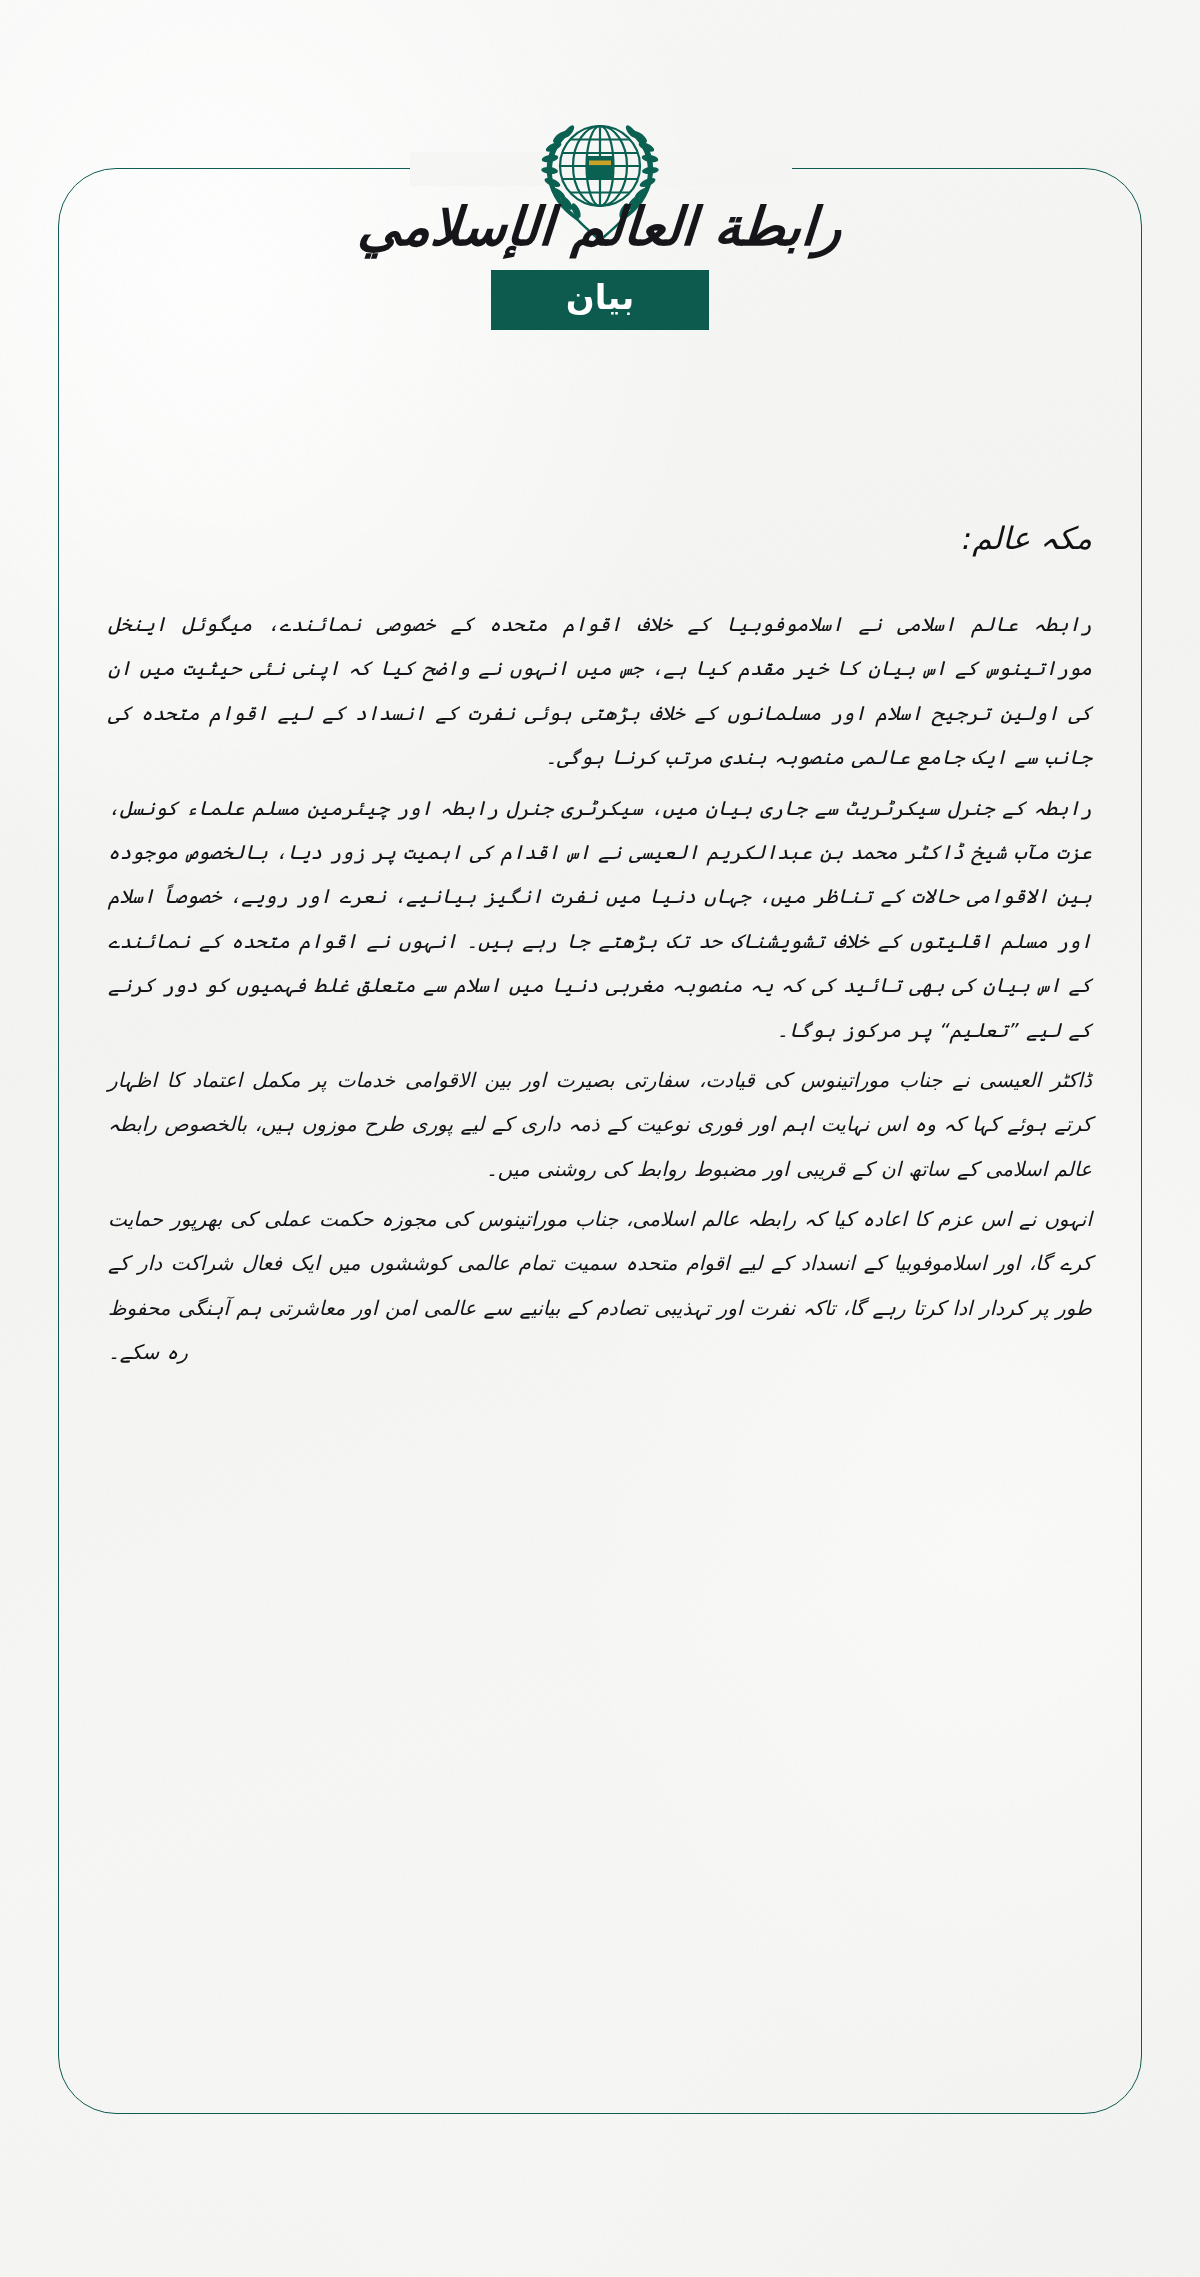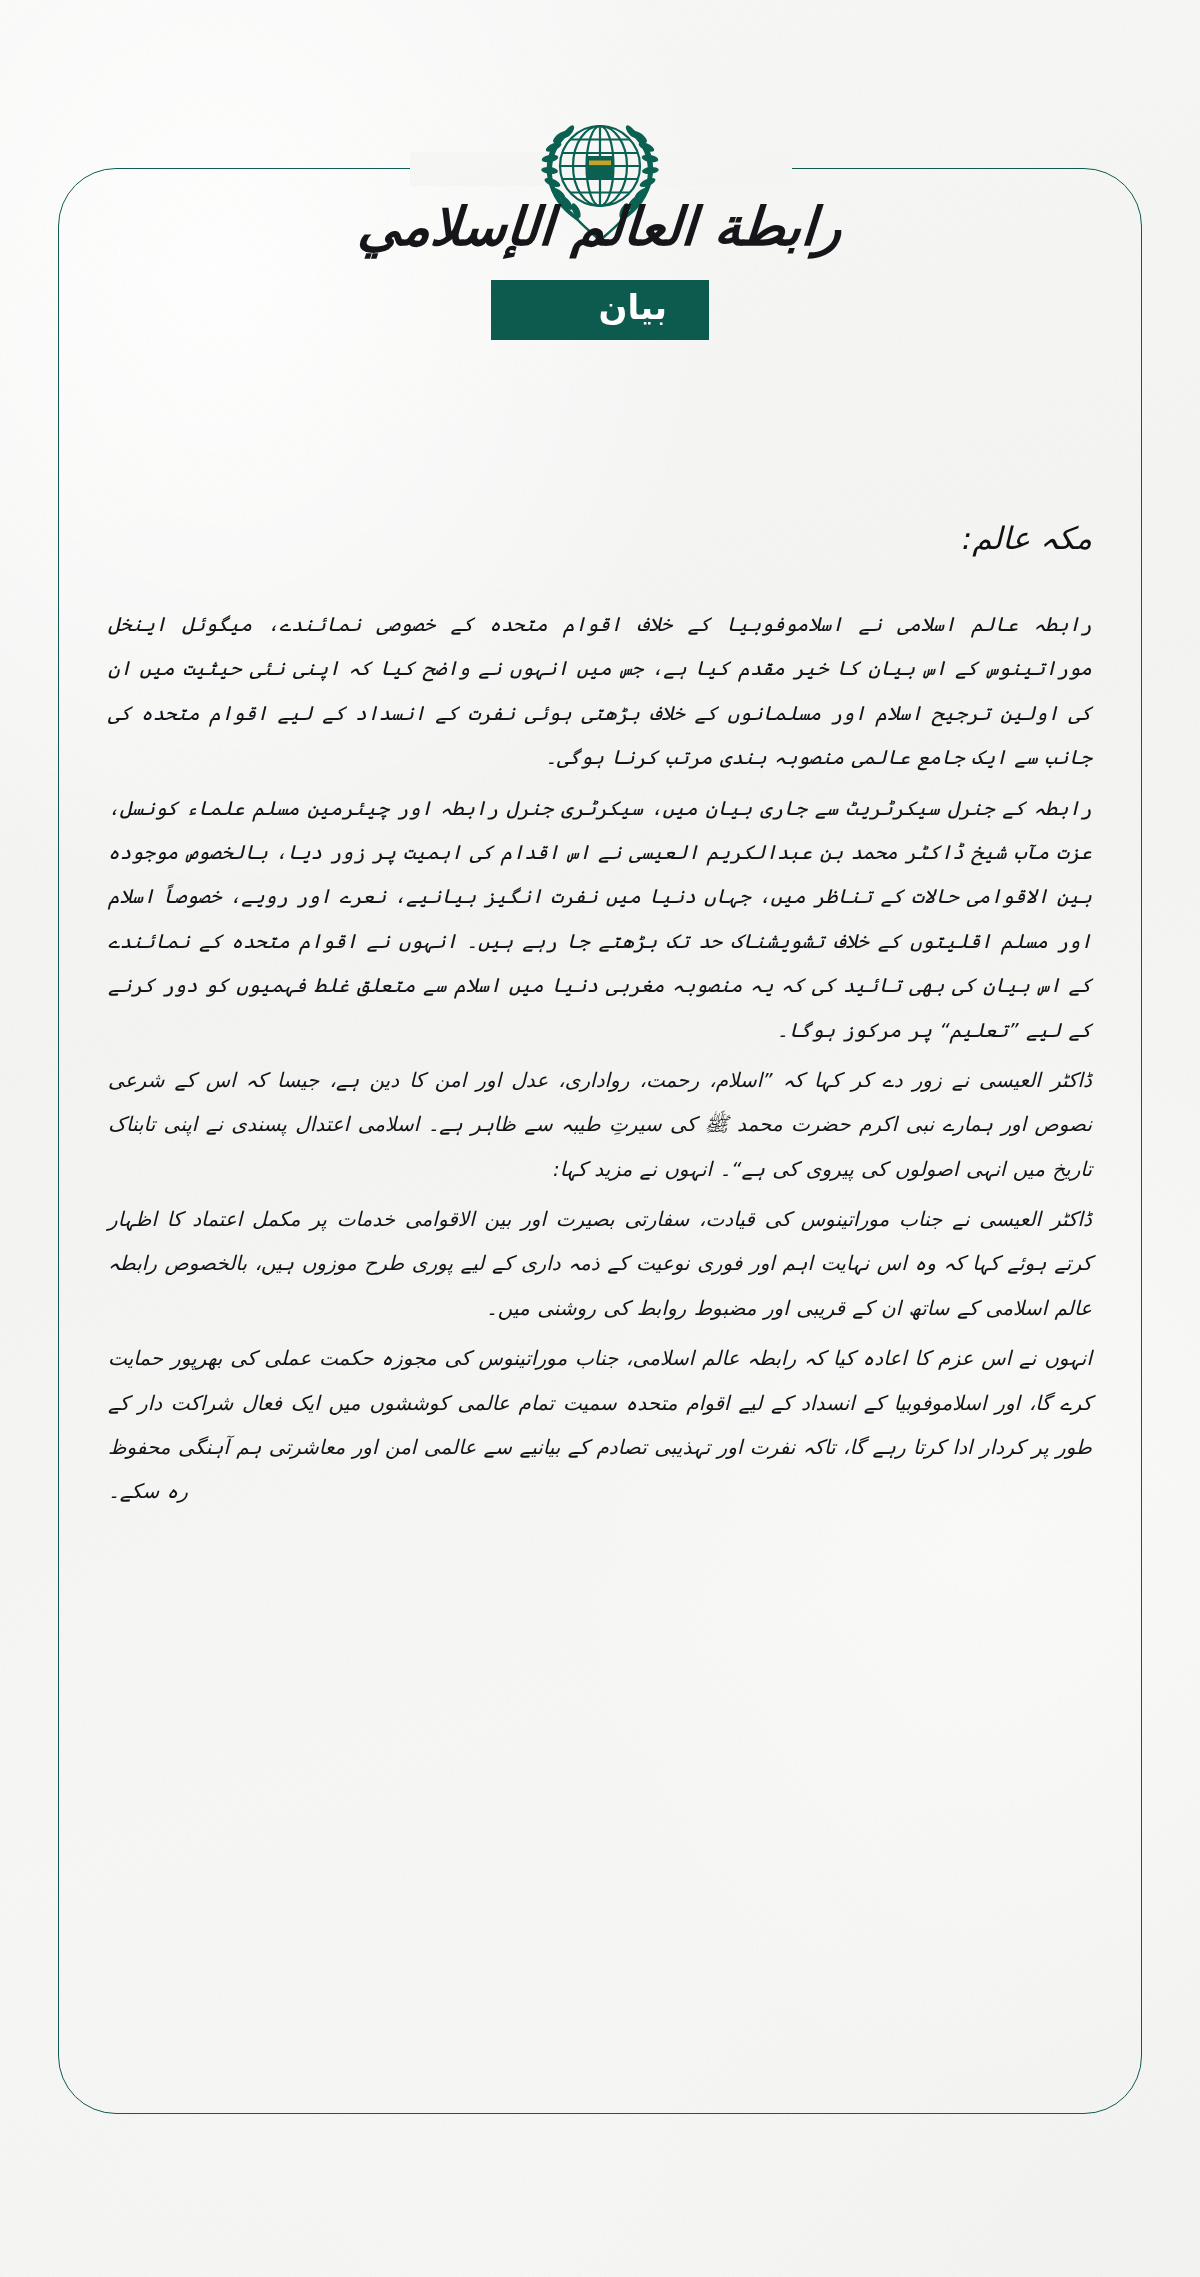--- a/index.html
+++ b/index.html
@@ -93,26 +93,26 @@
     font-size: 23px;
     color: #1b1b1f;
     letter-spacing: 5px;
     word-spacing: 10px;
   }
 
   
   #badge {
     position: absolute;
     left: 50%;
-    top: 280px;
+    top: 270px;
     transform: translateX(-50%);
     min-width: 218px;
     padding: 9px 42px 14px;
     background: #0d5b4f;
-    text-align: right;
+    text-align: center;
     box-sizing: border-box;
   }
   #badge .label {
     font-family: "DejaVu Sans", "Liberation Sans", sans-serif;
     font-size: 34px;
     font-weight: 700;
     color: #ffffff;
     line-height: 1.1;
   }
 
@@ -226,18 +226,17 @@
 
   <div id="badge">
     <div class="label">بیان</div>
   </div>
 
   <div id="body-area">
     <div class="dateline">مکہ عالم:</div>
 
     <p class="para">رابطہ عالم اسلامی نے اسلاموفوبیا کے خلاف اقوام متحدہ کے خصوصی نمائندے، میگوئل اینخل موراتینوس کے اس بیان کا خیر مقدم کیا ہے، جس میں انہوں نے واضح کیا کہ اپنی نئی حیثیت میں ان کی اولین ترجیح اسلام اور مسلمانوں کے خلاف بڑھتی ہوئی نفرت کے انسداد کے لیے اقوام متحدہ کی جانب سے ایک جامع عالمی منصوبہ بندی مرتب کرنا ہوگی۔</p>
     <p class="para">رابطہ کے جنرل سیکرٹریٹ سے جاری بیان میں، سیکرٹری جنرل رابطہ اور چیئرمین مسلم علماء کونسل، عزت مآب شیخ ڈاکٹر محمد بن عبدالکریم العیسی نے اس اقدام کی اہمیت پر زور دیا، بالخصوص موجودہ بین الاقوامی حالات کے تناظر میں، جہاں دنیا میں نفرت انگیز بیانیے، نعرے اور رویے، خصوصاً اسلام اور مسلم اقلیتوں کے خلاف تشویشناک حد تک بڑھتے جا رہے ہیں۔ انہوں نے اقوام متحدہ کے نمائندے کے اس بیان کی بھی تائید کی کہ یہ منصوبہ مغربی دنیا میں اسلام سے متعلق غلط فہمیوں کو دور کرنے کے لیے ”تعلیم“ پر مرکوز ہوگا۔</p>
-    <p class="para">ڈاکٹر العیسی نے زور دے کر کہا کہ ”اسلام، رحمت، رواداری، عدل اور امن کا دین ہے، جیسا کہ اس کے شرعی نصوص اور ہمارے نبی اکرم حضرت محمد ﷺ کی سیرتِ طیبہ سے ظاہر ہے۔ اسلامی اعتدال پسندی نے اپنی تابناک تاریخ میں انہی اصولوں کی پیروی کی ہے“۔ انہوں نے مزید کہا:</p>
     <p class="para">ڈاکٹر العیسی نے جناب موراتینوس کی قیادت، سفارتی بصیرت اور بین الاقوامی خدمات پر مکمل اعتماد کا اظہار کرتے ہوئے کہا کہ وہ اس نہایت اہم اور فوری نوعیت کے ذمہ داری کے لیے پوری طرح موزوں ہیں، بالخصوص رابطہ عالم اسلامی کے ساتھ ان کے قریبی اور مضبوط روابط کی روشنی میں۔</p>
     <p class="para last-centered">انہوں نے اس عزم کا اعادہ کیا کہ رابطہ عالم اسلامی، جناب موراتینوس کی مجوزہ حکمت عملی کی بھرپور حمایت کرے گا، اور اسلاموفوبیا کے انسداد کے لیے اقوام متحدہ سمیت تمام عالمی کوششوں میں ایک فعال شراکت دار کے طور پر کردار ادا کرتا رہے گا، تاکہ نفرت اور تہذیبی تصادم کے بیانیے سے عالمی امن اور معاشرتی ہم آہنگی محفوظ رہ سکے۔</p>
   </div>
 
 </div>
 
 </body></html>

